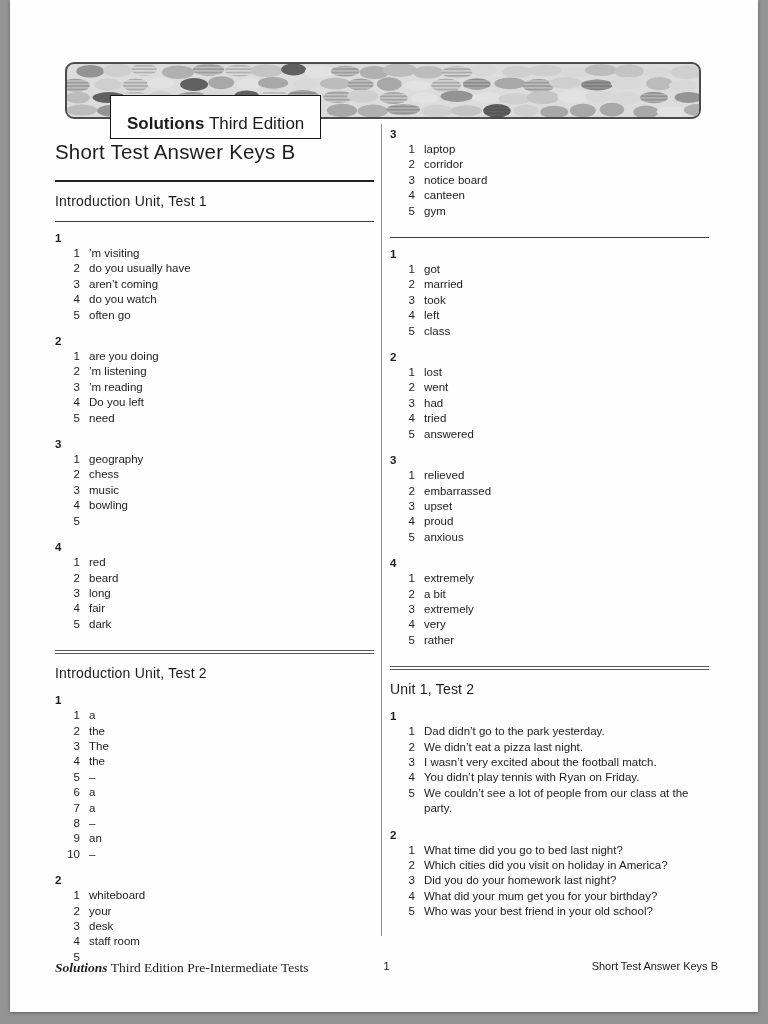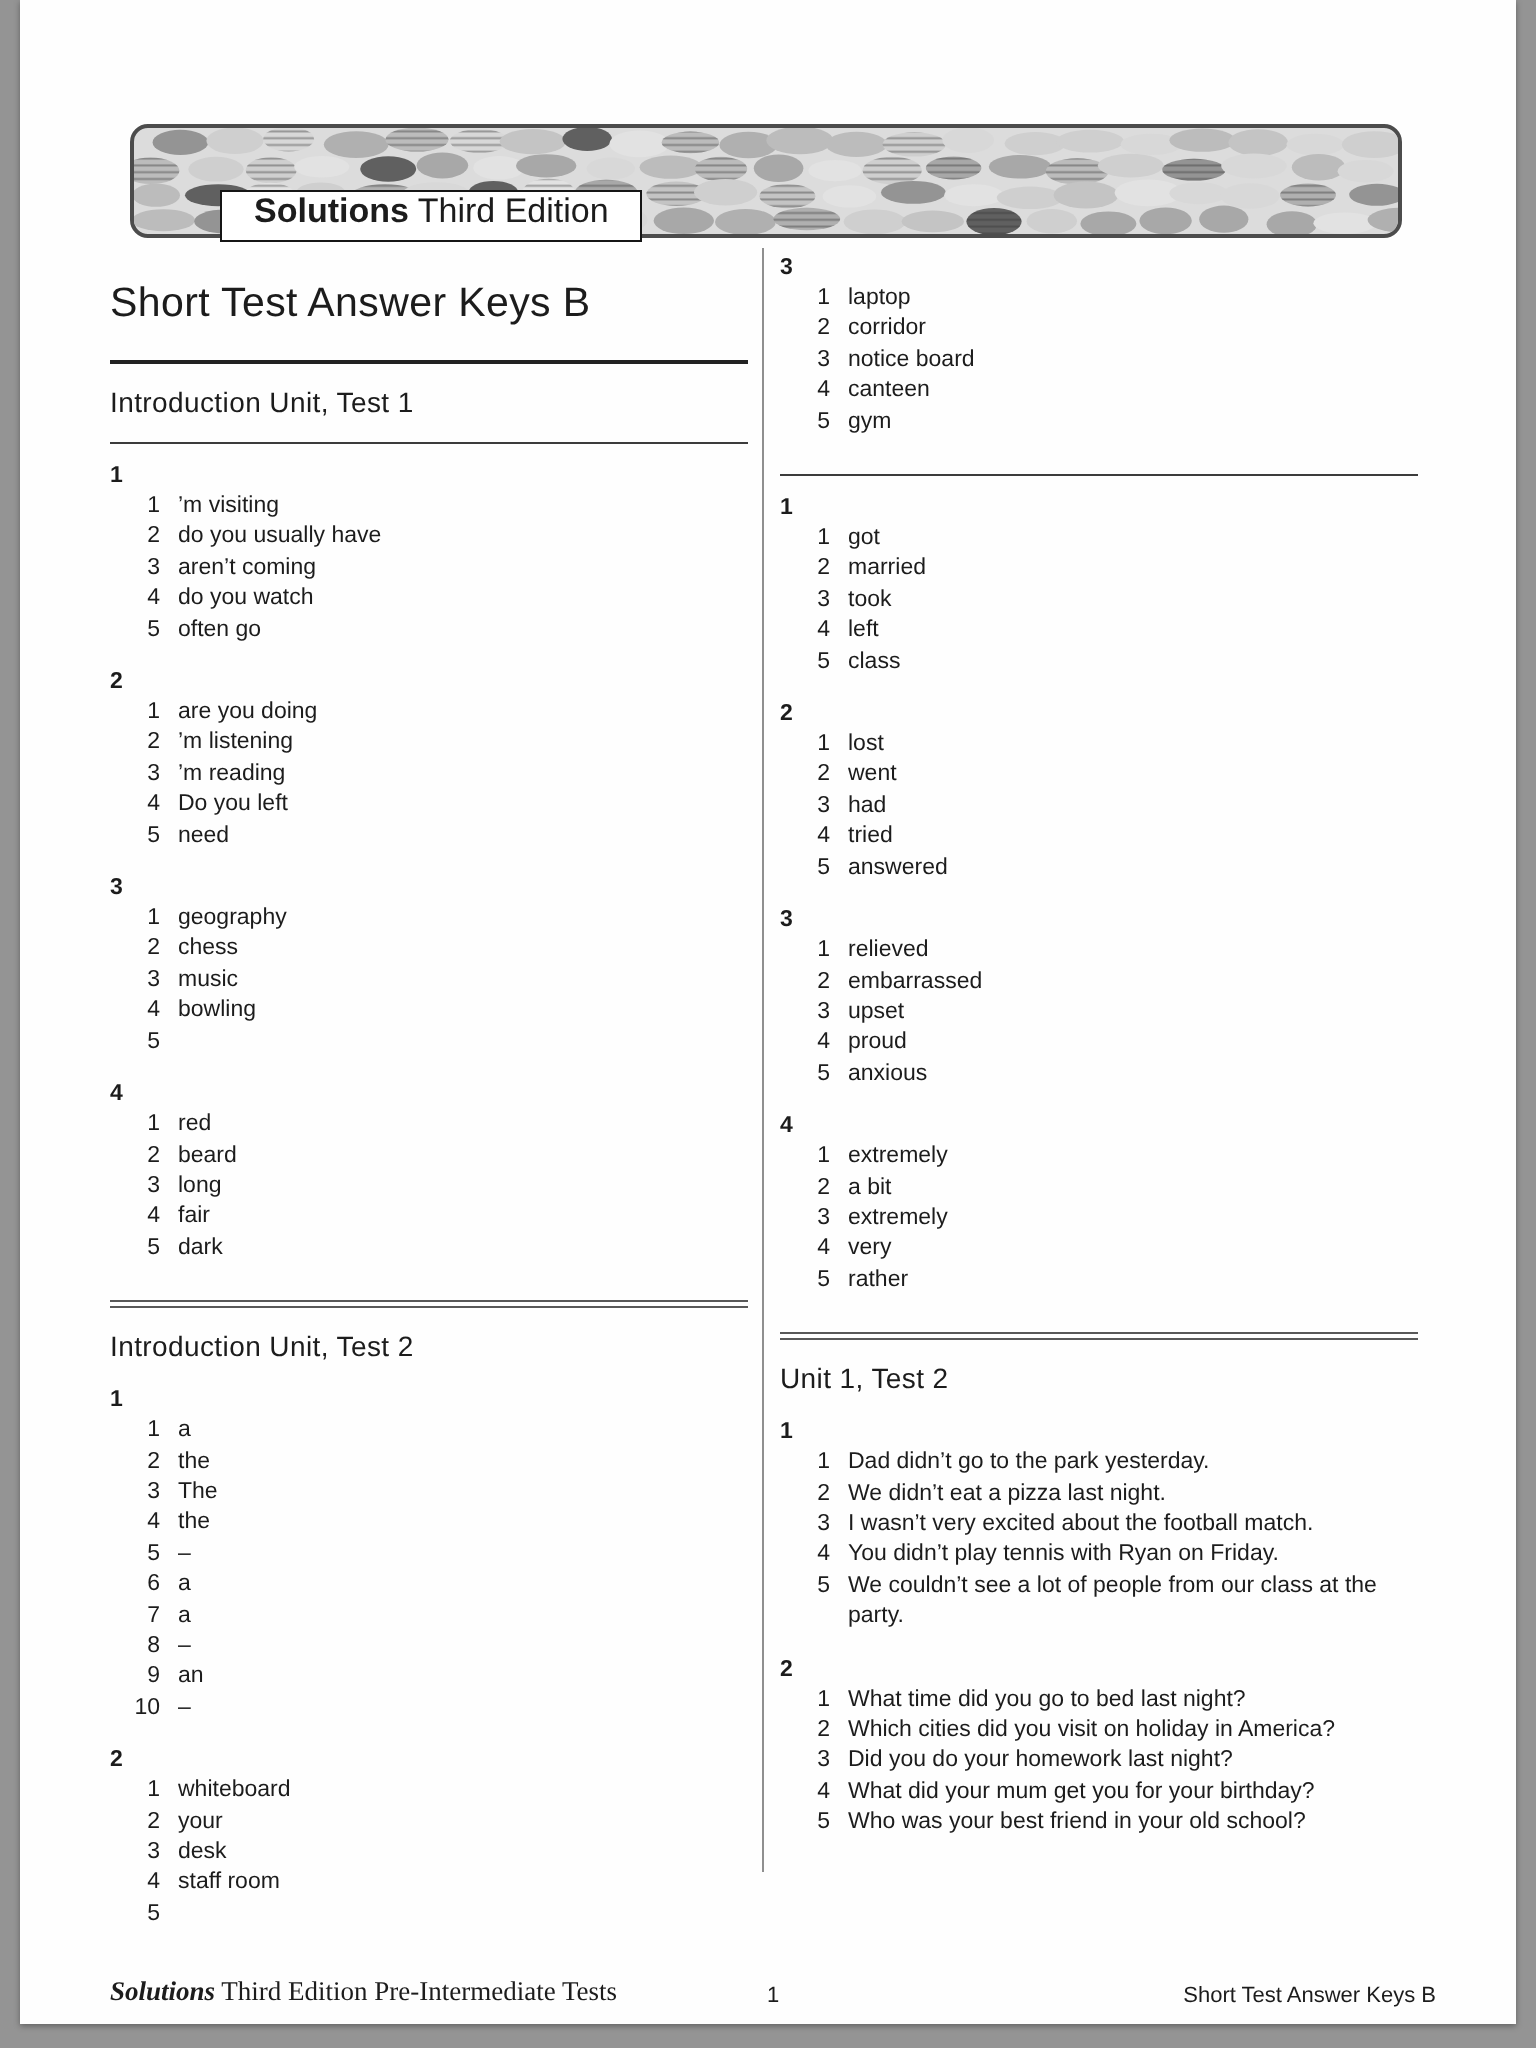--- a/index.html
+++ b/index.html
@@ -1,39 +1,39 @@
 <!DOCTYPE html>
 <html><head>
 <meta charset="utf-8">
 <style>
   *{box-sizing:border-box}
   html,body{margin:0;padding:0;width:768px;height:1024px}
   body{background:#949494;font-family:"Liberation Sans",sans-serif;color:#1c1c1c;position:relative;overflow:hidden}
   .page{position:absolute;left:10px;top:0;width:748px;height:1012px;background:#fefefe;box-shadow:0 1px 3px rgba(0,0,0,.35)}
   .banner{position:absolute;left:55px;top:62px;width:636px;height:57px;border:2px solid #4c4c4c;border-radius:9px;background:#dcdcdc;overflow:hidden}
   .banner svg{display:block}
-  .brand-box{position:absolute;left:100px;top:95px;z-index:3;background:#fff;border:1.3px solid #151515;padding:0 16px 4px 16px;font-size:17px;white-space:nowrap}
+  .brand-box{position:absolute;left:100px;top:95px;z-index:3;background:#fff;border:1.3px solid #151515;padding:18px 16px 4px 16px;font-size:17px;white-space:nowrap}
   .brand-box .bb{font-weight:700}
   .col{position:absolute;width:319px}
   .col-left{left:45px;top:140px}
   .col-right{left:380px;top:118px}
   .divider{position:absolute;left:371px;top:124px;width:1px;height:812px;background:#8f8f8f}
   .page-title{font-size:20.5px;line-height:24px;letter-spacing:.2px;padding-bottom:16px;border-bottom:2px solid #222}
   .heading{font-size:14px;line-height:22px;margin-top:8px;letter-spacing:.2px}
   .rule-single{border-top:1.6px solid #3c3c3c}
   .rule-single.above{margin-top:18px}
   .rule-single.below{margin-top:9px}
   .rule-double{height:4px;border-top:1.5px solid #585858;border-bottom:1.5px solid #585858;margin-top:18px}
   .exercise{margin-top:5px}
   .exercise + .exercise{margin-top:7px}
   .ex-label{font-weight:700;font-size:11.5px;line-height:15px;padding-top:4px}
   .ans{display:flex;font-size:11.5px;line-height:15.4px}
   .ans-n{flex:none;width:25px;text-align:right;margin-right:9px}
   .ans-t{flex:1;min-width:0}
-  .footer{position:absolute;left:45px;top:988px;width:663px;display:flex;align-items:flex-end}
+  .footer{position:absolute;left:45px;top:960px;width:663px;display:flex;align-items:flex-start}
   .footer-left{flex:1;font-family:"Liberation Serif",serif;font-size:13.5px}
   .footer-left .fbrand{font-weight:700;font-style:italic}
   .footer-center{font-size:11px}
   .footer-right{flex:1;text-align:right;font-size:11px}
 </style>
 </head>
 <body>
 
 <div class="page">
 

